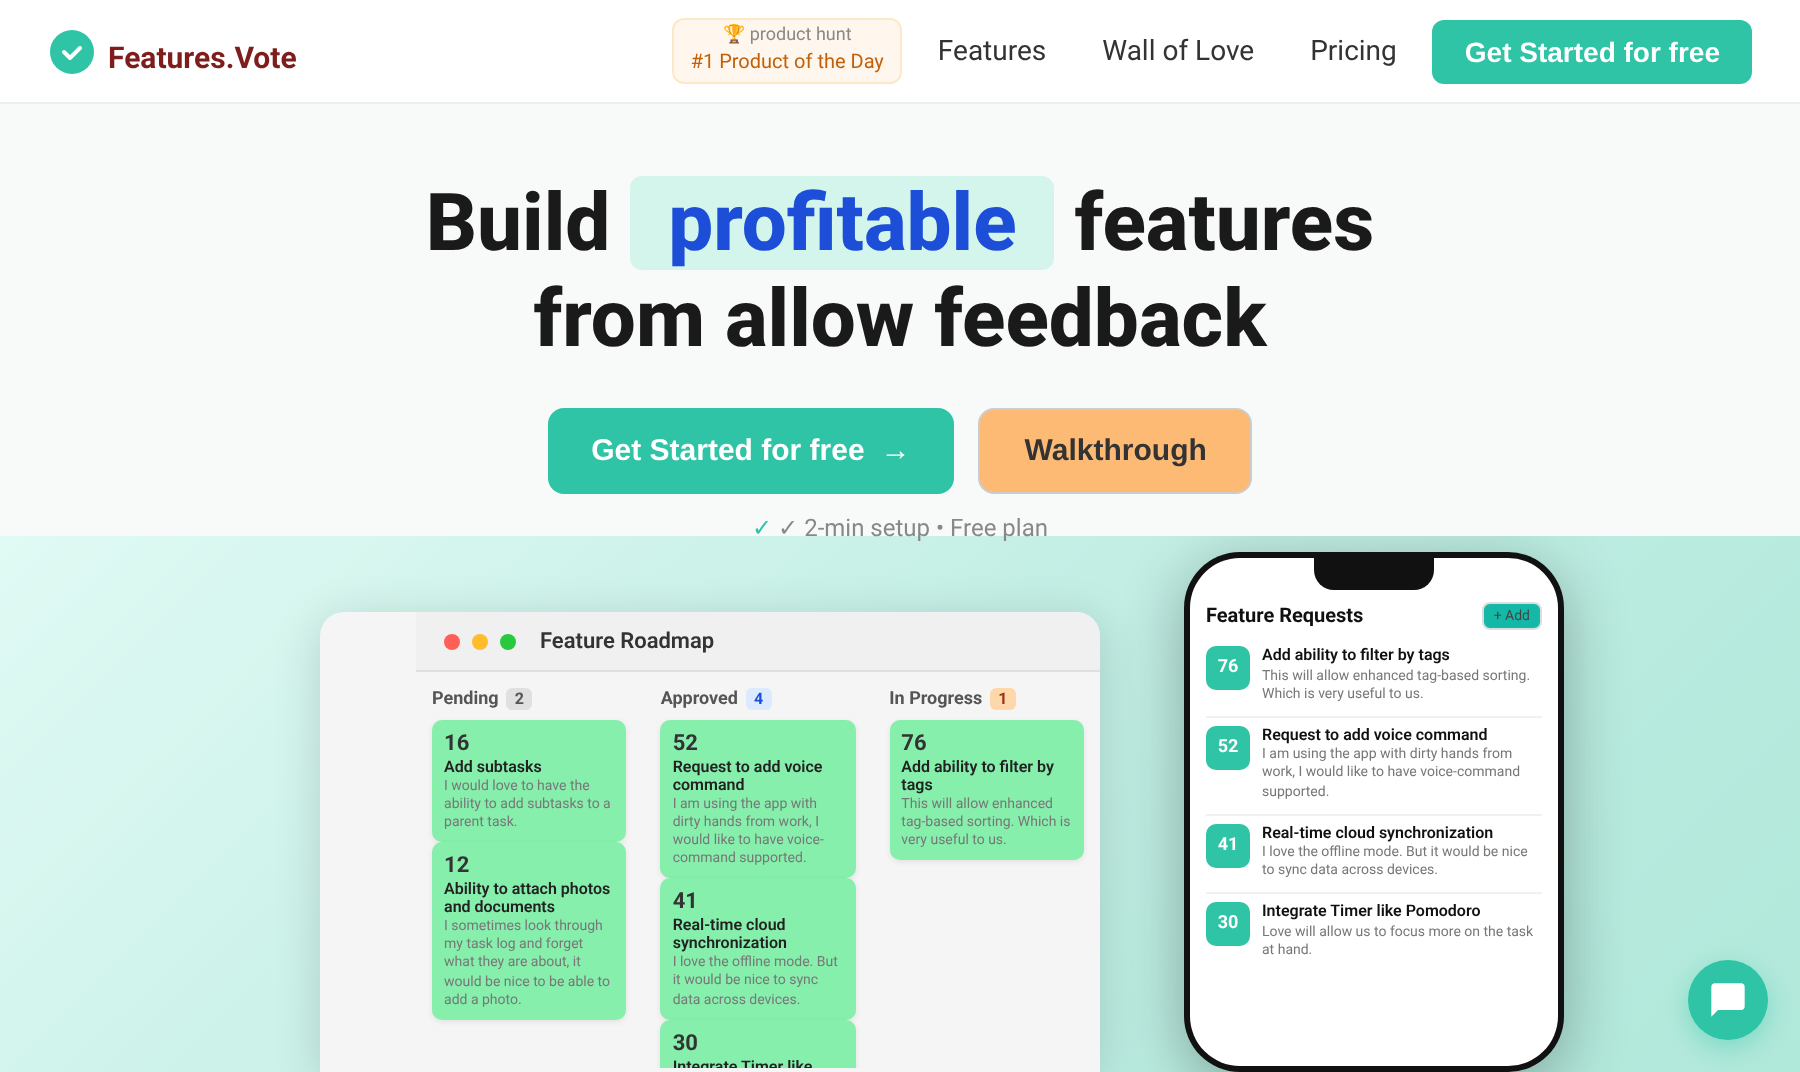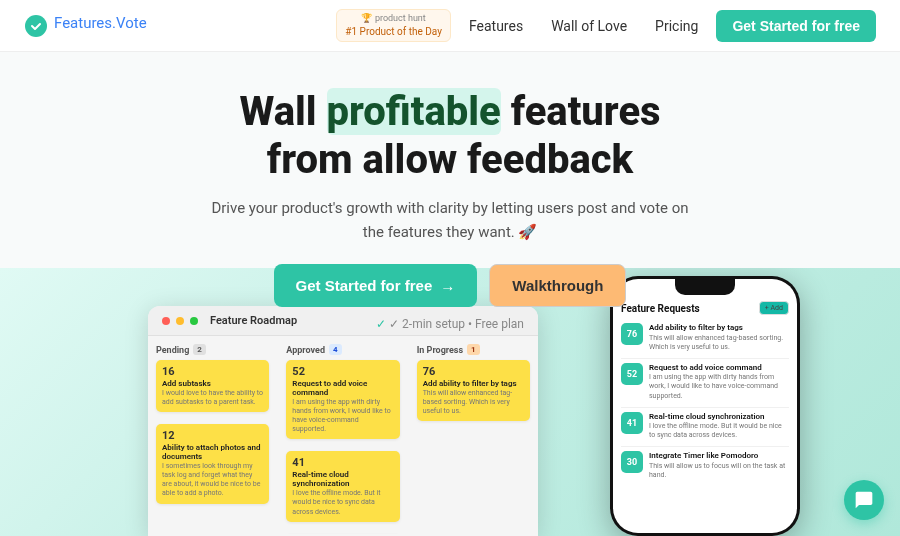--- a/index.html
+++ b/index.html
@@ -19,25 +19,25 @@
       justify-content: space-between;
       padding: 0 24px;
       height: 52px;
       background: #fff;
       border-bottom: 1px solid #eee;
       position: relative;
       z-index: 10;
     }
     .nav-logo {
       display: flex;
-      align-items: flex-start;
+      align-items: flex-end;
       gap: 6px;
-      font-weight: 400;
+      font-weight: 700;
       font-size: 15px;
-      color: #3b82f6;
+      color: #7f1d1d;
     }
     .logo-icon {
       width: 24px;
       height: 24px;
     }
     .nav-right {
       display: flex;
       align-items: center;
       gap: 8px;
     }
@@ -84,22 +84,22 @@
     .hero h1 {
       font-size: 40px;
       font-weight: 800;
       color: #1a1a1a;
       line-height: 1.2;
       margin-bottom: 4px;
     }
     .hero h1 .highlight {
       background: #d4f5ec;
       border-radius: 6px;
-      padding: 0 0;
-      color: #14532d;
+      padding: 0 19px;
+      color: #1d4ed8;
     }
     .hero .subtitle {
       font-size: 15px;
       color: #555;
       margin-top: 12px;
       line-height: 1.6;
     }
     .hero-buttons {
       display: flex;
       justify-content: center;
@@ -145,28 +145,29 @@
       left: 0;
       right: 0;
       height: 268px;
       background: linear-gradient(135deg, #e0faf4 0%, #c2eee4 50%, #b0e8da 100%);
       overflow: hidden;
     }
 
     
     .kanban-mockup {
       position: absolute;
-      left: 148px;
+      left: 160px;
       bottom: 0;
       width: 390px;
       height: 230px;
       background: #f5f5f5;
       border-radius: 12px 12px 0 0;
       overflow: hidden;
       box-shadow: 0 4px 24px rgba(0,0,0,0.15);
+      padding-left: 48px;
     }
     .kanban-header {
       background: #f0f0f0;
       padding: 8px 14px;
       display: flex;
       align-items: center;
       gap: 6px;
       border-bottom: 1px solid #e0e0e0;
     }
     .dot { width: 8px; height: 8px; border-radius: 50%; display: inline-block; }
@@ -202,24 +203,24 @@
     }
     .col-badge {
       background: #e0e0e0;
       border-radius: 3px;
       padding: 1px 4px;
       font-size: 8px;
     }
     .col-badge.blue { background: #dbeafe; color: #1d4ed8; }
     .col-badge.orange { background: #fed7aa; color: #9a3412; }
     .kanban-card {
-      background: #fde047;
+      background: #86efac;
       border-radius: 5px;
       padding: 5px 6px;
-      margin-bottom: 12px;
+      margin-bottom: 0;
       box-shadow: 0 1px 3px rgba(0,0,0,0.08);
       font-size: 8px;
     }
     .card-number {
       font-size: 11px;
       font-weight: 700;
       color: #333;
     }
     .card-title {
       font-size: 8px;
@@ -229,21 +230,21 @@
     }
     .card-desc {
       font-size: 7px;
       color: #777;
       line-height: 1.3;
     }
 
     
     .phone-mockup {
       position: absolute;
-      right: 100px;
+      right: 118px;
       bottom: 0;
       width: 190px;
       height: 260px;
       background: #111;
       border-radius: 28px;
       overflow: hidden;
       box-shadow: 0 8px 32px rgba(0,0,0,0.3);
       padding: 3px;
     }
     .phone-inner {
@@ -341,28 +342,24 @@
     </div>
     <a class="nav-link">Features</a>
     <a class="nav-link">Wall of Love</a>
     <a class="nav-link">Pricing</a>
     <button class="nav-cta">Get Started for free</button>
   </div>
 </nav>
 
 <div class="hero">
   <h1>
-    <span>Wall </span><span class="highlight">profitable</span><span> features</span>
+    <span>Build </span><span class="highlight">profitable</span><span> features</span>
     <br>
     <span>from allow feedback</span>
   </h1>
-  <p class="subtitle">
-    <span>Drive your product's growth with clarity by letting users post and vote on</span><br>
-    <span>the features they want. 🚀</span>
-  </p>
   <div class="hero-buttons">
     <button class="btn-primary">
       <span>Get Started for free</span>
       <span>→</span>
     </button>
     <button class="btn-secondary">Walkthrough</button>
   </div>
   <p class="hero-note">
     <span class="check">✓</span> <span>✓ 2-min setup • Free plan</span>
   </p>
@@ -461,21 +458,21 @@
           <div class="phone-card-text">
             <div class="phone-card-title">Real-time cloud synchronization</div>
             <div class="phone-card-desc">I love the offline mode. But it would be nice to sync data across devices.</div>
           </div>
         </div>
         <div class="phone-divider"></div>
         <div class="phone-card">
           <div class="phone-vote">30</div>
           <div class="phone-card-text">
             <div class="phone-card-title">Integrate Timer like Pomodoro</div>
-            <div class="phone-card-desc">This will allow us to focus will on the task at hand.</div>
+            <div class="phone-card-desc">Love will allow us to focus more on the task at hand.</div>
           </div>
         </div>
       </div>
     </div>
   </div>
 
 </div>
 
 <div class="chat-bubble">
   <svg viewBox="0 0 24 24">

